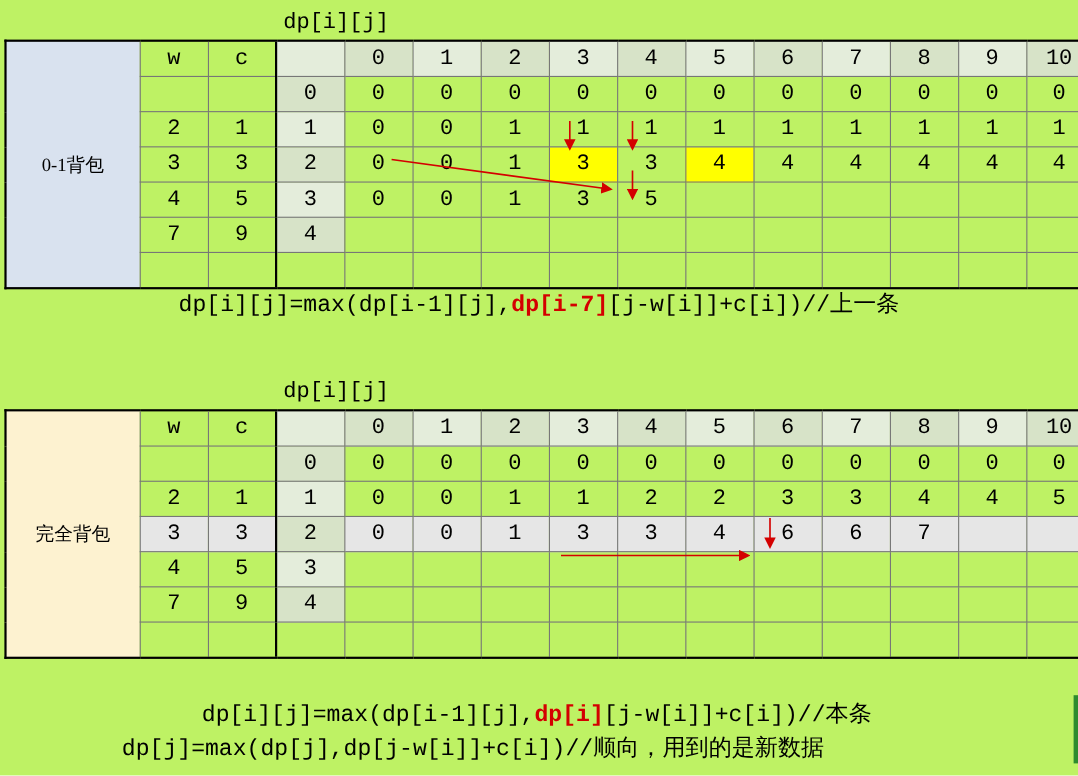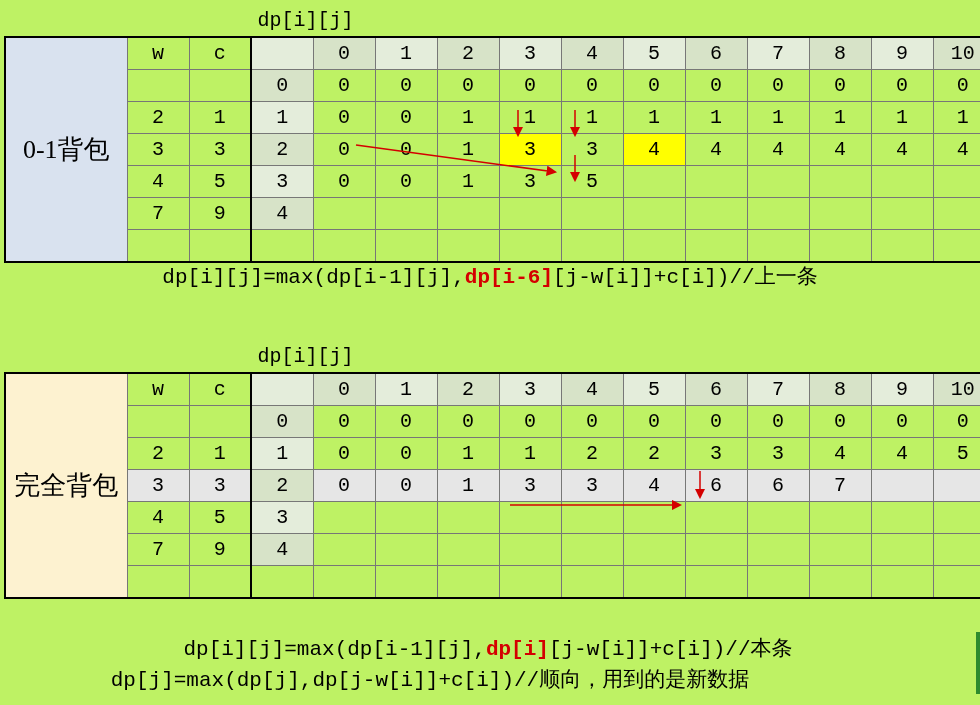--- a/index.html
+++ b/index.html
@@ -11,21 +11,21 @@
   td.hdr-green-dk{background:#d7e3c8;}
   td.yellow{background:#ffff00;}
   td.gray{background:#e6e6e6;}
   td.blue{background:#d9e2ef;}
   td.cream{background:#fdf2d0;}
   td.thick-top{border-top:2px solid #000;}
   td.thick-bot{border-bottom:2px solid #000;}
   td.thick-l{border-left:2px solid #000;}
   td.thick-r{border-right:2px solid #000;}
   .label-title{font-family:"Courier New",monospace;font-size:20px;text-align:left;padding-left:6px;}
-  .cjk{font-family:"SimSun","NSimSun","STSong","Songti SC",serif;font-size:26px;}
+  .cjk{font-family:"SimSun","NSimSun","STSong","Songti SC",serif;font-size:17px;}
   .formula{font-family:"Courier New","SimSun","NSimSun",monospace;font-size:21px;text-align:center;}
   .formula .red{color:#d40000;font-weight:bold;}
   svg.arrows{position:absolute;left:0;top:0;pointer-events:none;}
   .green-bar{position:absolute;right:0;width:4px;background:#2e8b2e;}
 </style>
 </head>
 <body>
 <div class="page">
 
 <table style="position:absolute;left:4px;top:4px;width:972px">
@@ -171,21 +171,21 @@
           <td class="thick-bot"></td>
           <td class="thick-bot"></td>
 <td class="thick-bot"></td>
           <td class="thick-bot"></td>
           <td class="thick-bot thick-r"></td>
 </tr>
 </tbody>
     </table>
 
 <div class="formula" style="position:absolute;left:0;top:262px;width:980px">
-<span>dp[i][j]=max(dp[i-1][j],</span><span class="red">dp[i-6]</span><span>[j-w[i]]+c[i])//上一条</span>
+<span>dp[i][j]=max(dp[i-1][j],</span><span class="red">dp[i-7]</span><span>[j-w[i]]+c[i])//上一条</span>
 </div>
 
 <table style="position:absolute;left:4px;top:340px;width:972px">
 <colgroup>
 <col style="width:122px">
         <col style="width:62px">
         <col style="width:62px">
 <col style="width:62px">
         <col style="width:62px">
         <col style="width:62px">

